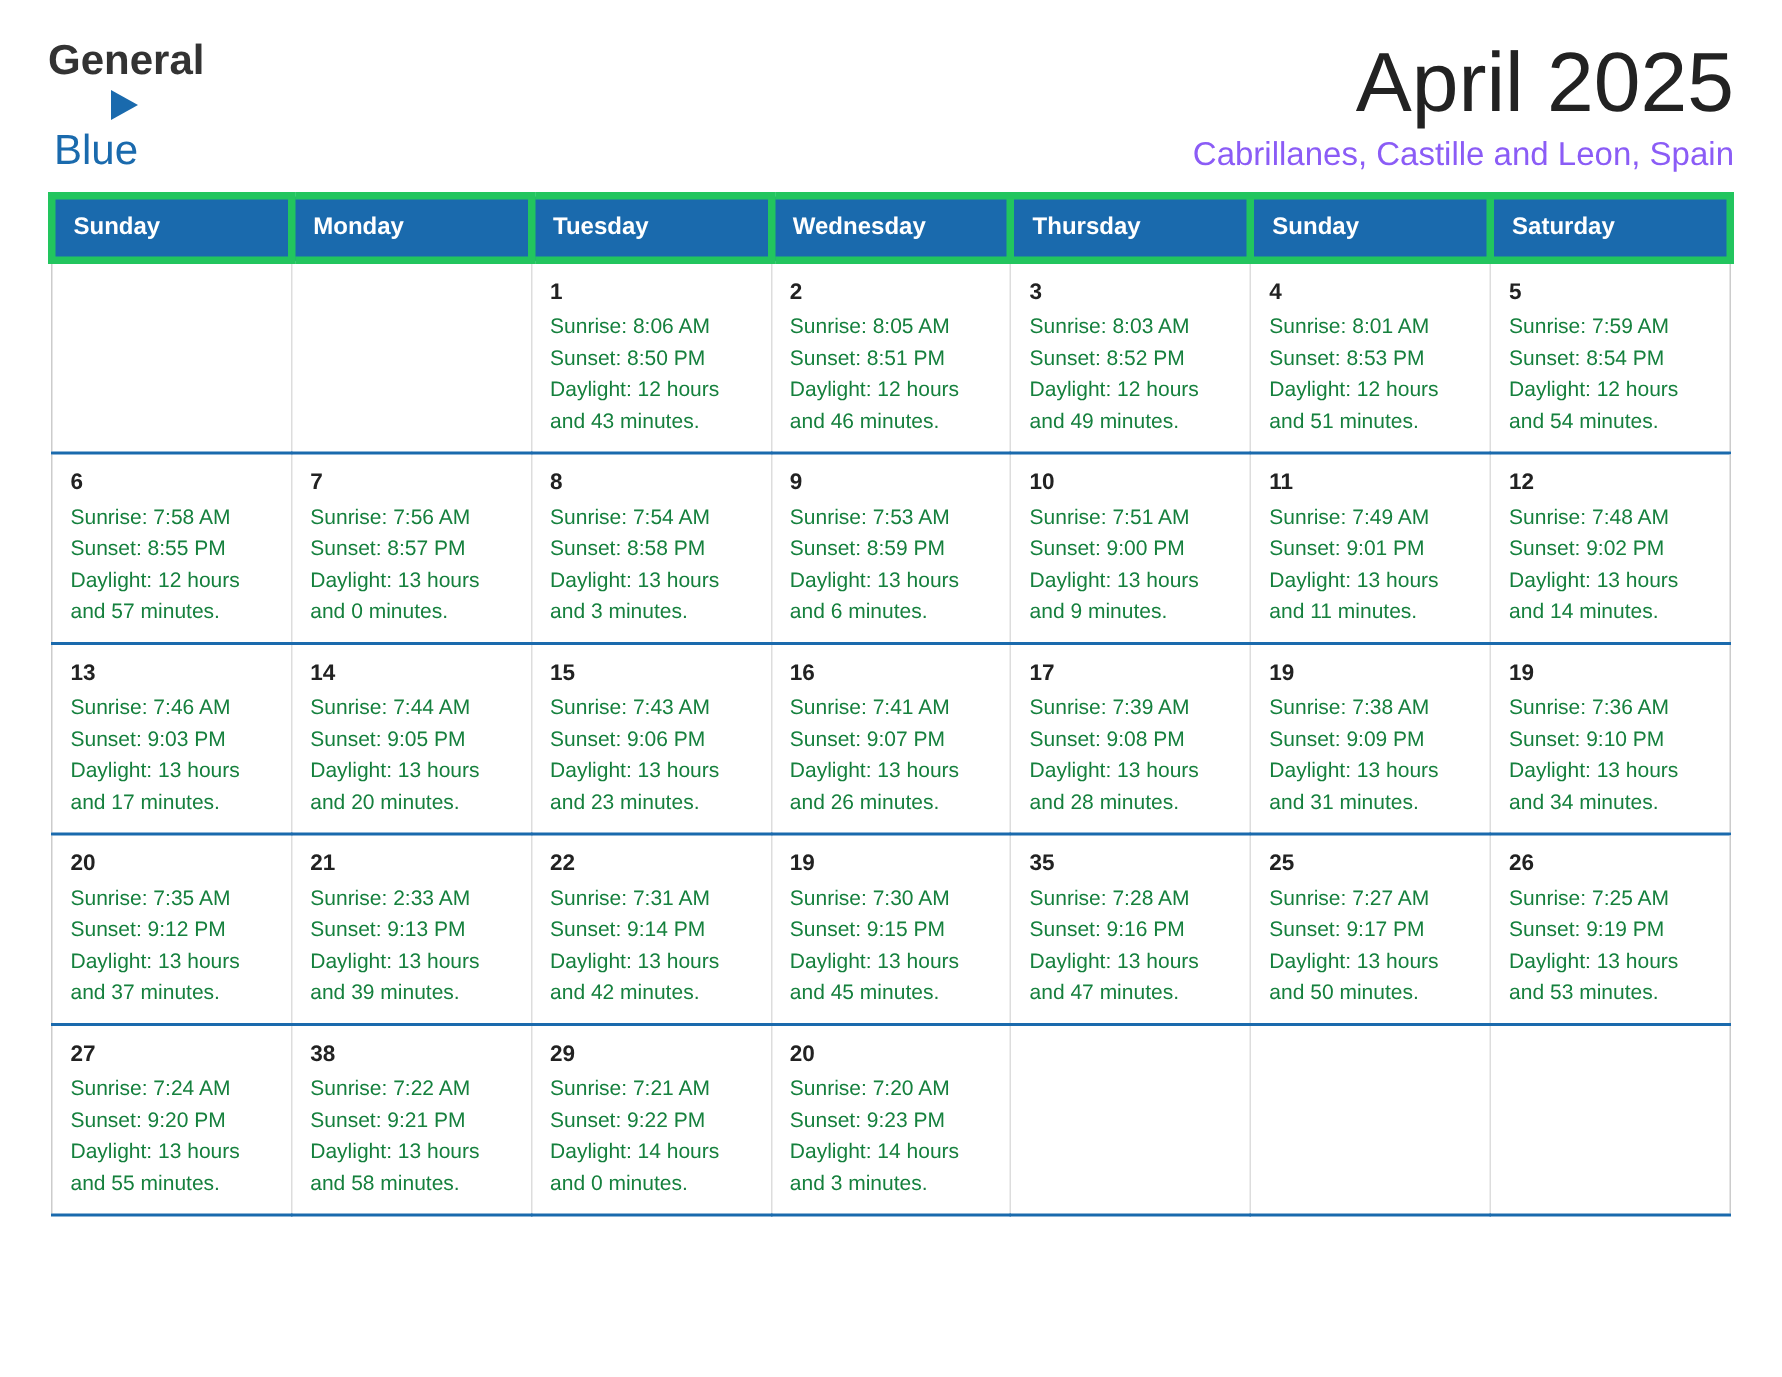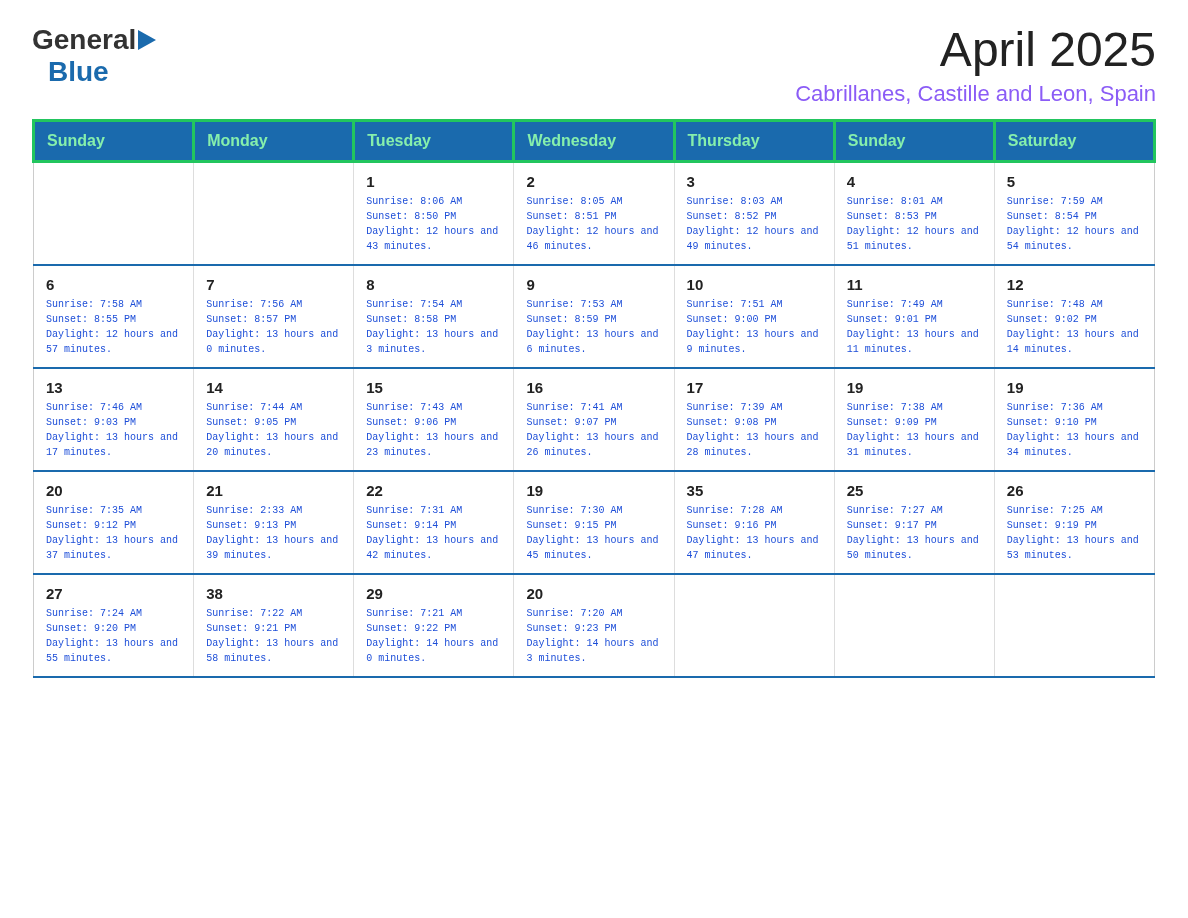--- a/index.html
+++ b/index.html
@@ -18,59 +18,60 @@
     }
     .logo {
       display: flex;
       flex-direction: column;
       align-items: flex-start;
     }
     .logo-text {
       display: flex;
       align-items: center;
       gap: 0;
+      flex-direction: column;
     }
     .logo-general {
       font-size: 28px;
       font-weight: bold;
       color: #333;
     }
     .logo-blue-word {
       font-size: 28px;
-      font-weight: bold;
+      font-weight: normal;
       color: #1a6aad;
-      margin-left: 16px;
+      margin-left: 4px;
     }
     .title-area {
       text-align: right;
     }
     .calendar-title {
-      font-size: 48px;
+      font-size: 56px;
       font-weight: normal;
       color: #222;
       line-height: 1.1;
     }
     .calendar-subtitle {
       font-size: 22px;
       color: #8b5cf6;
       margin-top: 4px;
     }
     table {
       width: 100%;
       border-collapse: collapse;
       margin-top: 8px;
     }
     thead tr th {
       background-color: #1a6aad;
-      color: #86efac;
+      color: #ffffff;
       font-size: 16px;
       font-weight: bold;
       padding: 10px 12px;
       text-align: left;
-      border: 3px solid #22c55e;
+      border: 5px solid #22c55e;
     }
     tbody tr {
       border-bottom: 2px solid #1a6aad;
     }
     tbody tr td {
       vertical-align: top;
       padding: 10px 12px;
       font-size: 13px;
       color: #222;
       border-left: 1px solid #ddd;
@@ -85,24 +86,23 @@
       border-right: 1px solid #ccc;
     }
     .day-number {
       font-size: 15px;
       font-weight: bold;
       color: #222;
       display: block;
       margin-bottom: 4px;
     }
     .day-info {
-      font-size: 10px;
-      color: #1d4ed8;
+      font-size: 14px;
+      color: #15803d;
       line-height: 1.5;
-      font-family: Liberation Mono, monospace;
     }
     .empty-cell {
       background: #fff;
     }
   </style>
 </head>
 <body>
 
 <div class="header-row">
   <div class="logo">

